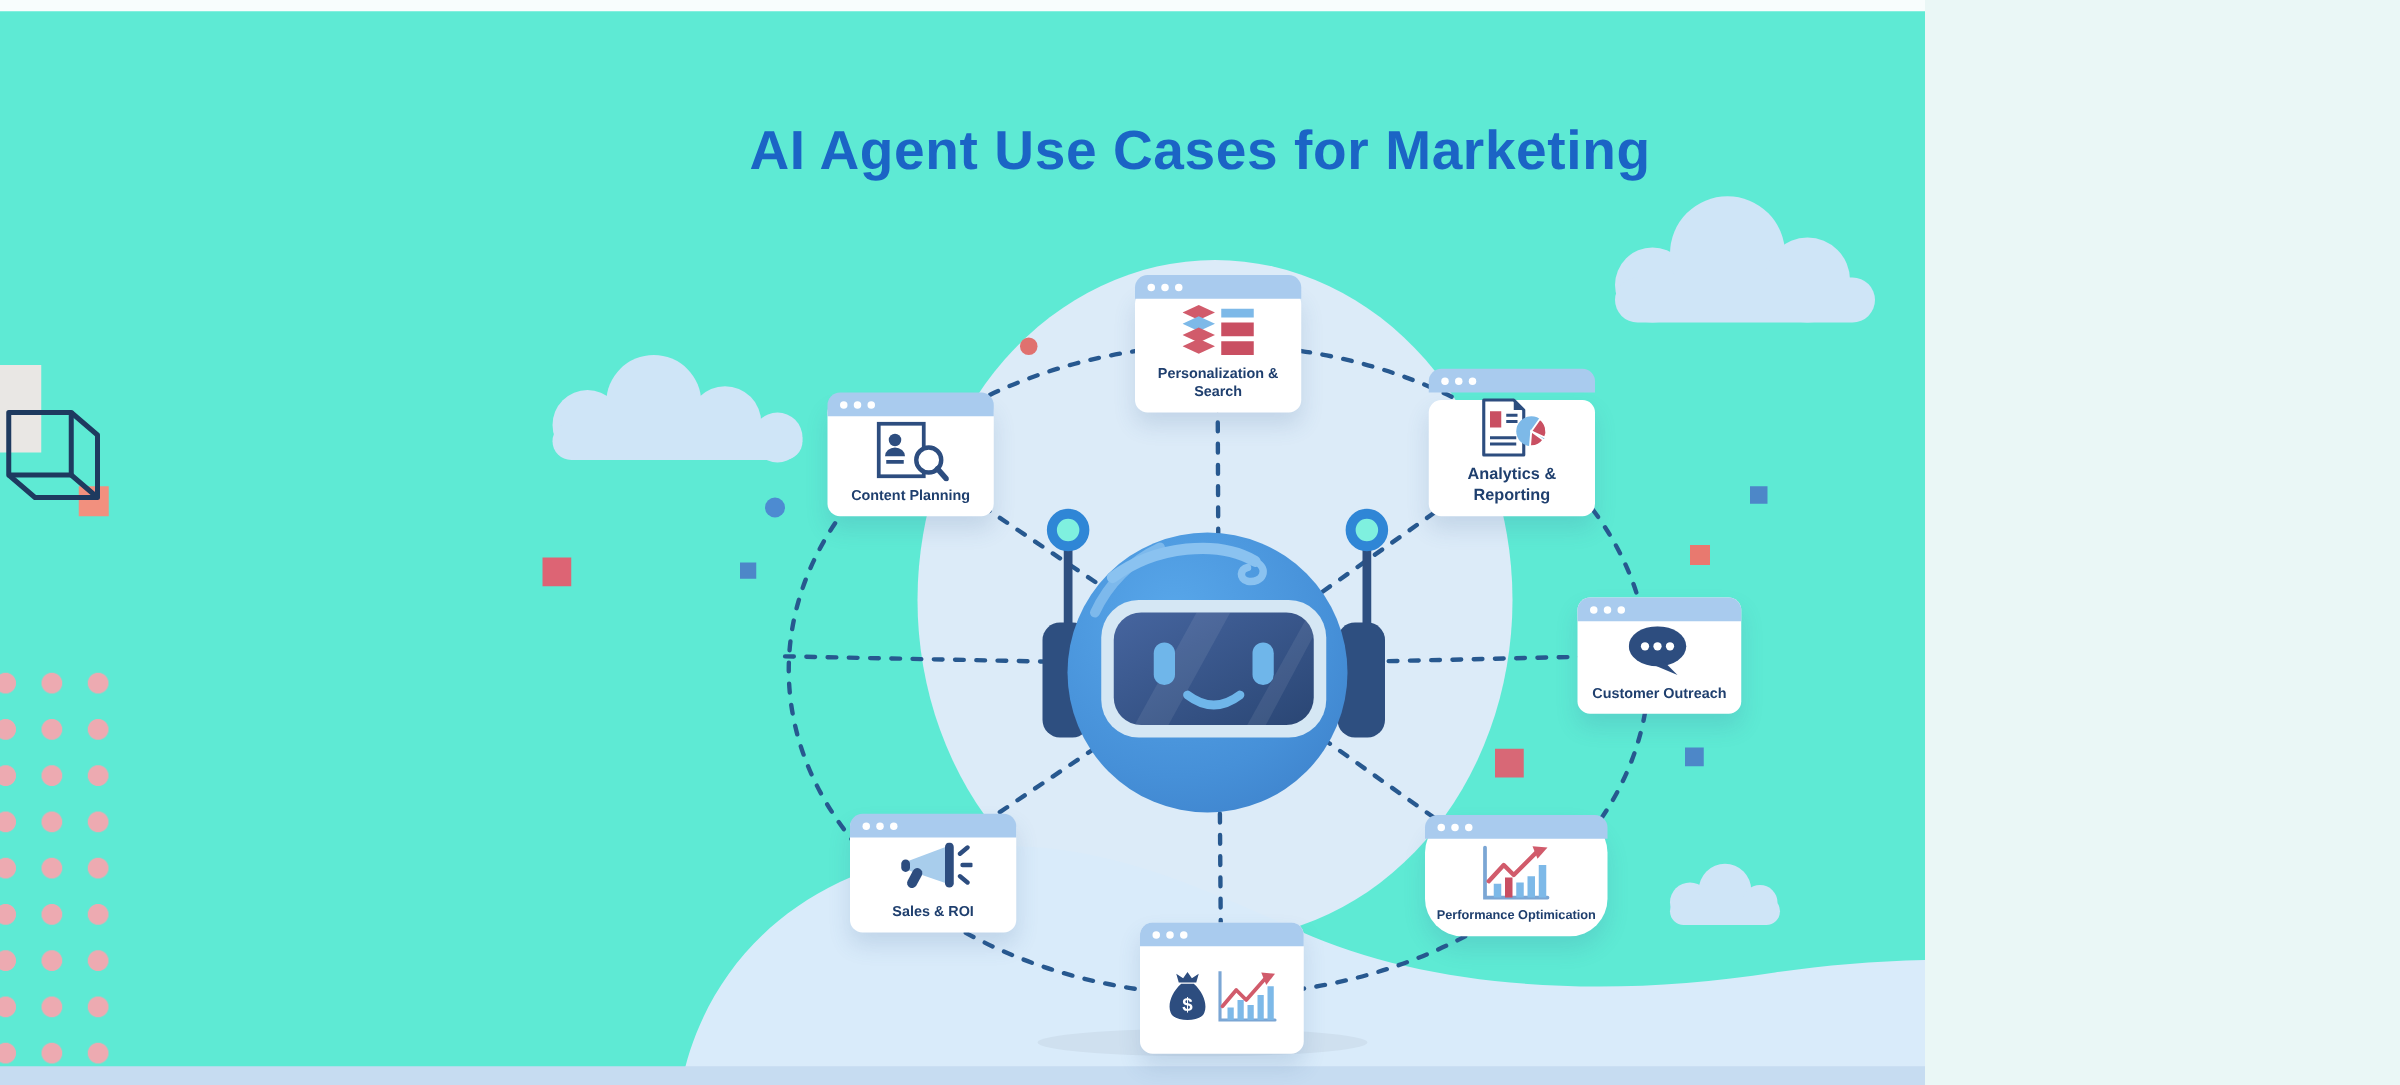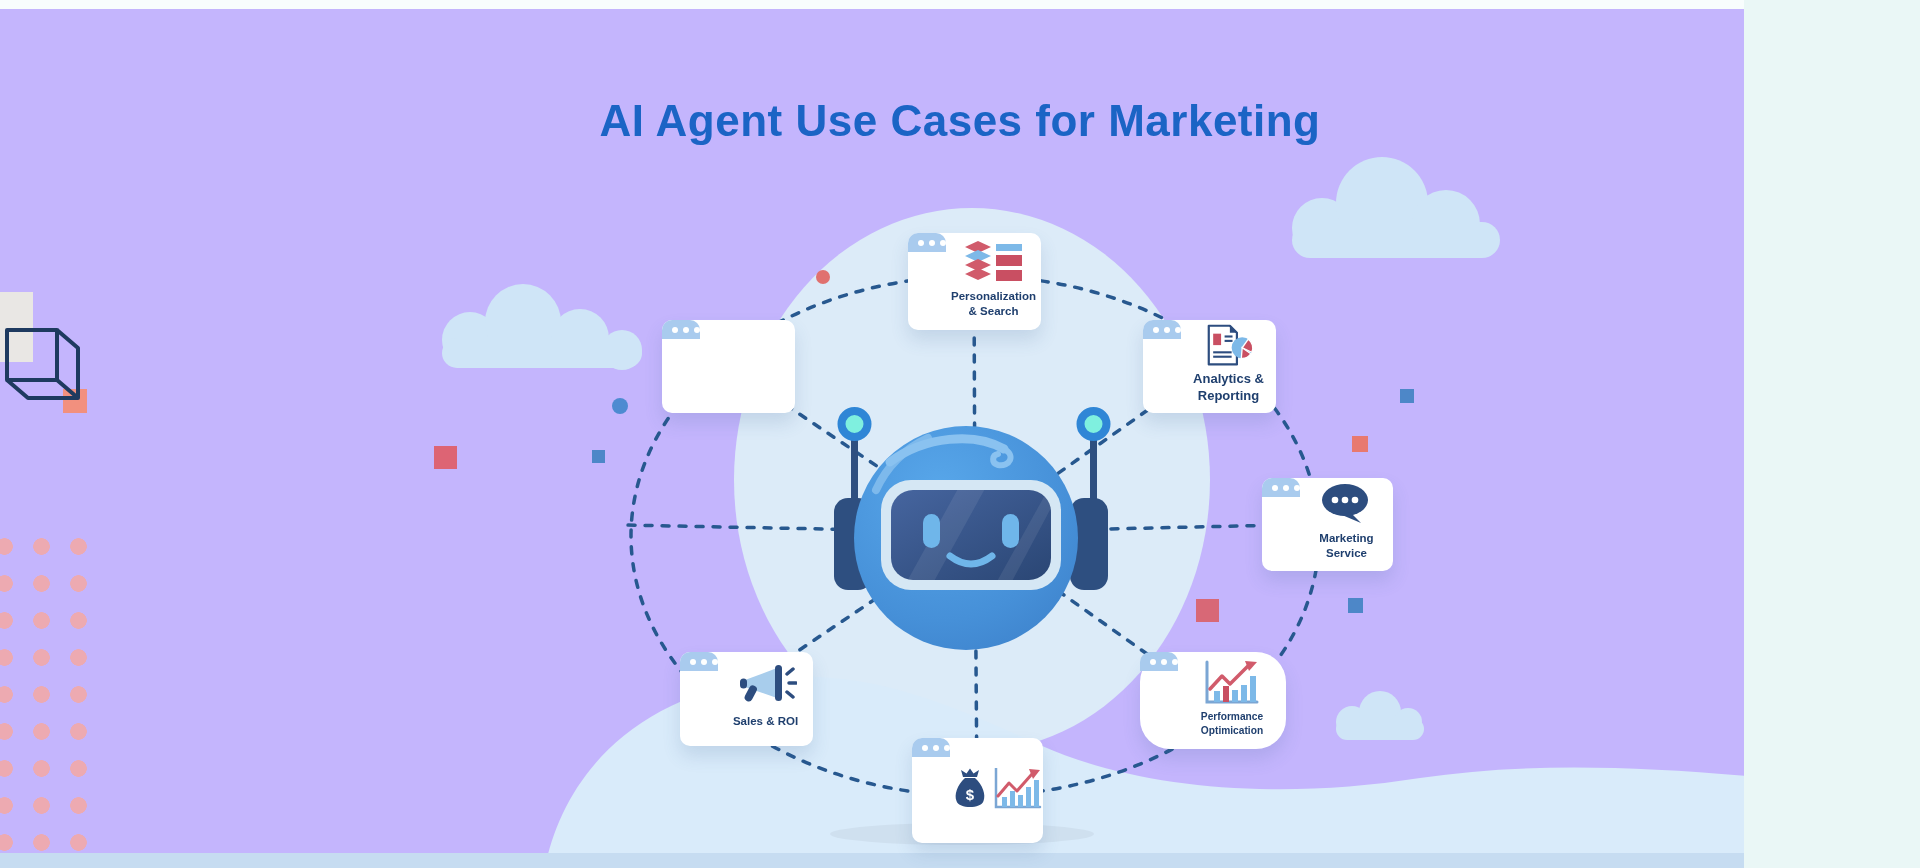--- a/index.html
+++ b/index.html
@@ -1,29 +1,29 @@
 <!DOCTYPE html>
 <html><head>
 <meta charset="utf-8">
 <style>
   html,body{margin:0;padding:0;background:#eaf7f6;}
-  .stage{position:relative;width:1744px;height:868px;overflow:hidden;background:#c4b5fd;
+  .stage{position:relative;width:1540px;height:868px;overflow:hidden;background:#5eead4;
          font-family:"Liberation Sans",sans-serif;}
   .scene{position:absolute;left:0;top:0;}
   .page-title{position:absolute;left:0;top:96px;width:1920px;text-align:center;margin:0;
               font-size:44px;font-weight:bold;letter-spacing:.5px;color:#1b64c5;}
   
   .dot-grid{position:absolute;
     background-image:radial-gradient(circle,#edaab1 8px,rgba(0,0,0,0) 8.6px);
     background-size:37px 37px;}
   .dot-grid-tr{left:1822px;top:25px;width:112px;height:296px;}
   .dot-grid-bl{left:-14px;top:528px;width:112px;height:334px;}
   
   .card{position:absolute;background:#fff;border-radius:10px;
-        box-shadow:0 10px 18px rgba(60,100,150,.16);display:flex;flex-direction:row;}
+        box-shadow:0 10px 18px rgba(60,100,150,.16);display:flex;flex-direction:column;justify-content:flex-end;}
   .card-header{height:19px;background:#a9cbee;border-radius:10px 10px 0 0;
         display:flex;align-items:center;gap:5px;padding-left:10px;flex:none;}
   .card-header .dot{width:6px;height:6px;border-radius:50%;background:#fff;}
   .card-body{flex:1;display:flex;flex-direction:column;align-items:center;
         justify-content:center;gap:5px;padding:4px 4px 8px;}
   .card-label{font-size:11.5px;font-weight:bold;color:#1f3f6e;text-align:center;line-height:1.3;}
   .card-personalization{left:908px;top:233px;width:133px;height:97px;}
   .card-personalization .card-label{max-width:112px;}
   .card-content{left:662px;top:320px;width:133px;height:93px;}
   .card-analytics{left:1143px;top:320px;width:133px;height:93px;}
@@ -166,20 +166,31 @@
       <div class="card-label">Personalization &amp; Search</div>
     </div>
   </div>
 
   <div class="card card-content">
     <div class="card-header">
       <span class="dot"></span>
         <span class="dot"></span>
         <span class="dot"></span>
     </div>
+    <div class="card-body">
+      <svg width="60" height="48" viewBox="0 0 60 48">
+        <rect x="4" y="2" width="36" height="42" fill="#fff" stroke="#2d4d7f" stroke-width="3"></rect>
+        <circle cx="17" cy="15" r="5" fill="#2d4d7f"></circle>
+        <path d="M9,28 a8,7 0 0 1 16,0 z" fill="#2d4d7f"></path>
+        <rect x="10" y="31" width="14" height="3" fill="#2d4d7f"></rect>
+        <circle cx="44" cy="31" r="10" fill="#fff" stroke="#2d4d7f" stroke-width="3.5"></circle>
+        <line x1="51" y1="38" x2="58" y2="46" stroke="#2d4d7f" stroke-width="4.5" stroke-linecap="round"></line>
+      </svg>
+      <div class="card-label">Content Planning</div>
+    </div>
   </div>
 
   <div class="card card-analytics">
     <div class="card-header">
       <span class="dot"></span>
         <span class="dot"></span>
         <span class="dot"></span>
     </div>
     <div class="card-body">
       <svg width="58" height="48" viewBox="0 0 58 48">
@@ -206,21 +217,21 @@
         <span class="dot"></span>
     </div>
     <div class="card-body">
       <svg width="50" height="42" viewBox="0 0 50 42">
         <ellipse cx="23" cy="16" rx="23" ry="16" fill="#2d4d7f"></ellipse>
         <path d="M28,28 L39,39 L20,31 Z" fill="#2d4d7f"></path>
         <circle cx="13" cy="16" r="3.3" fill="#fff"></circle>
         <circle cx="23" cy="16" r="3.3" fill="#fff"></circle>
         <circle cx="33" cy="16" r="3.3" fill="#fff"></circle>
       </svg>
-      <div class="card-label">Marketing Service</div>
+      <div class="card-label">Customer Outreach</div>
     </div>
   </div>
 
   <div class="card card-sales">
     <div class="card-header">
       <span class="dot"></span>
         <span class="dot"></span>
         <span class="dot"></span>
     </div>
     <div class="card-body">

